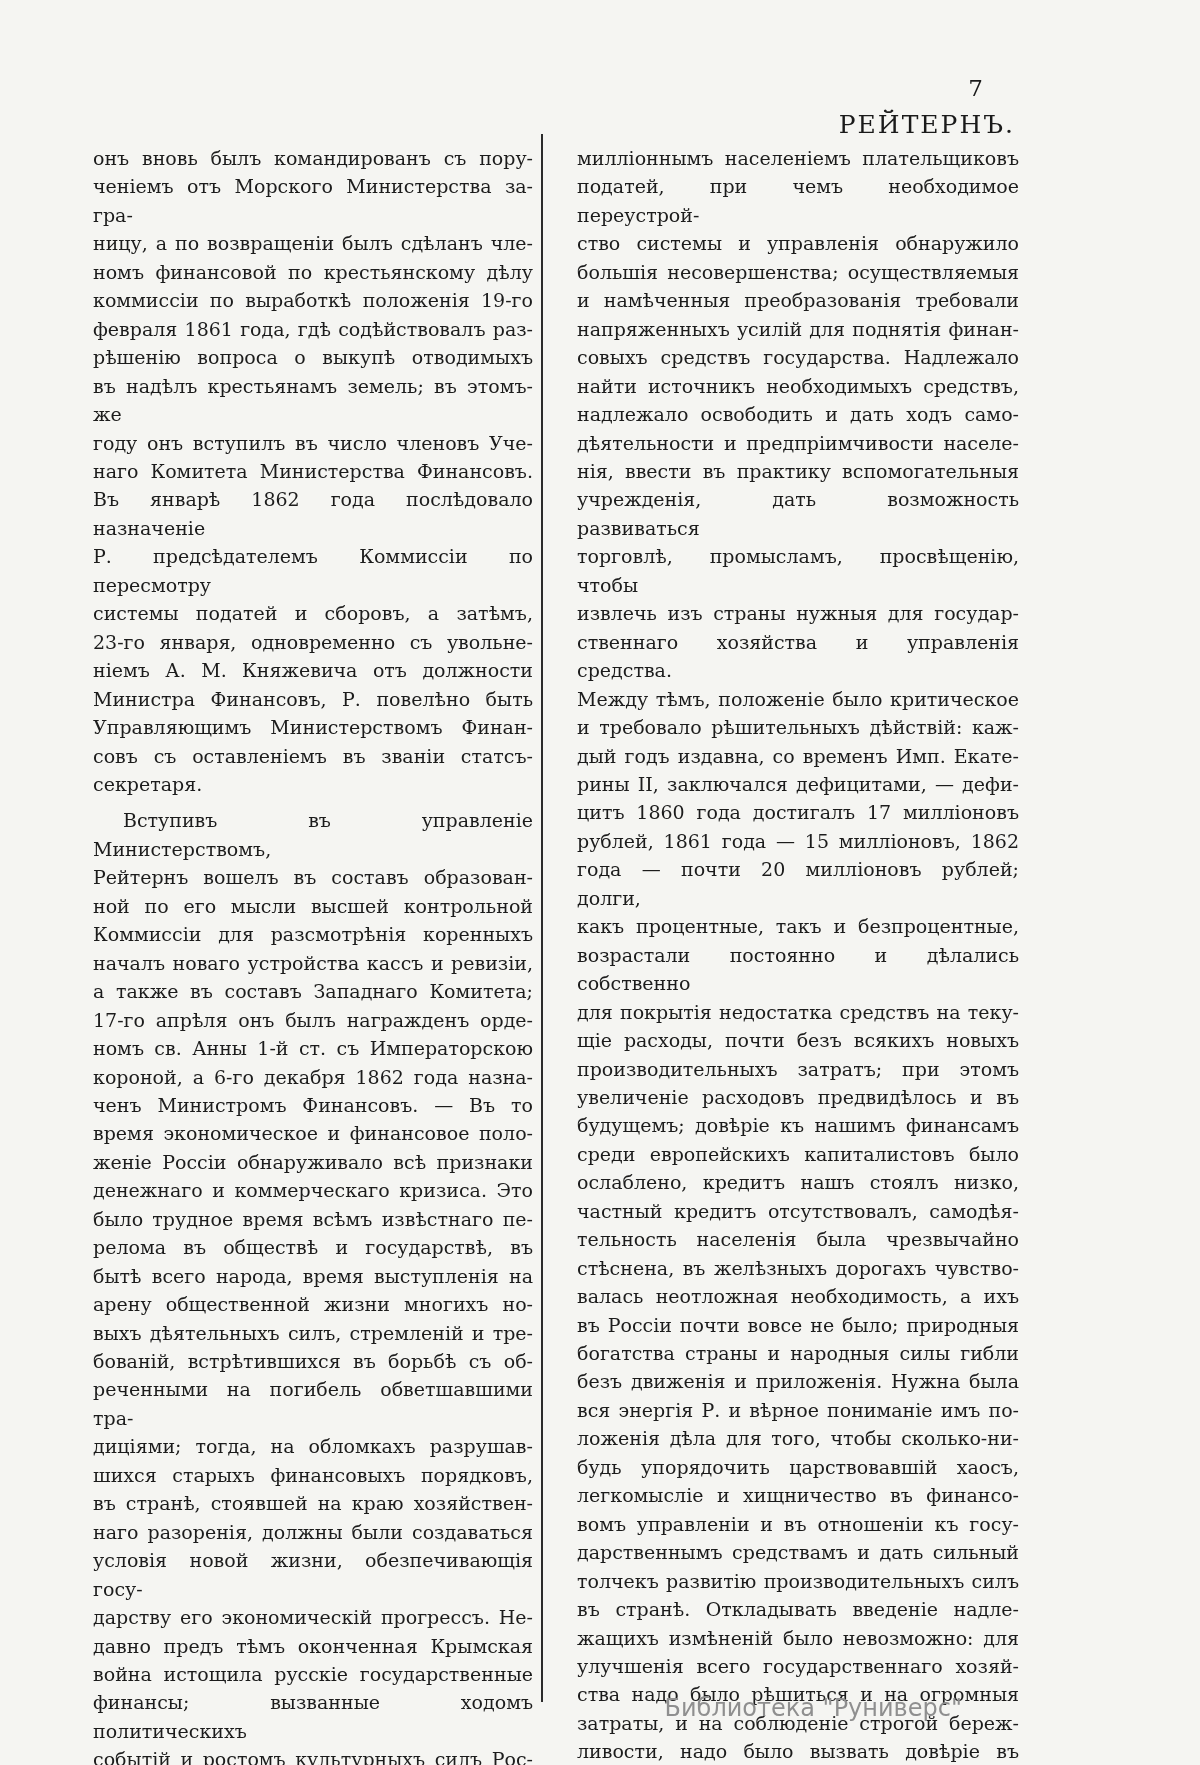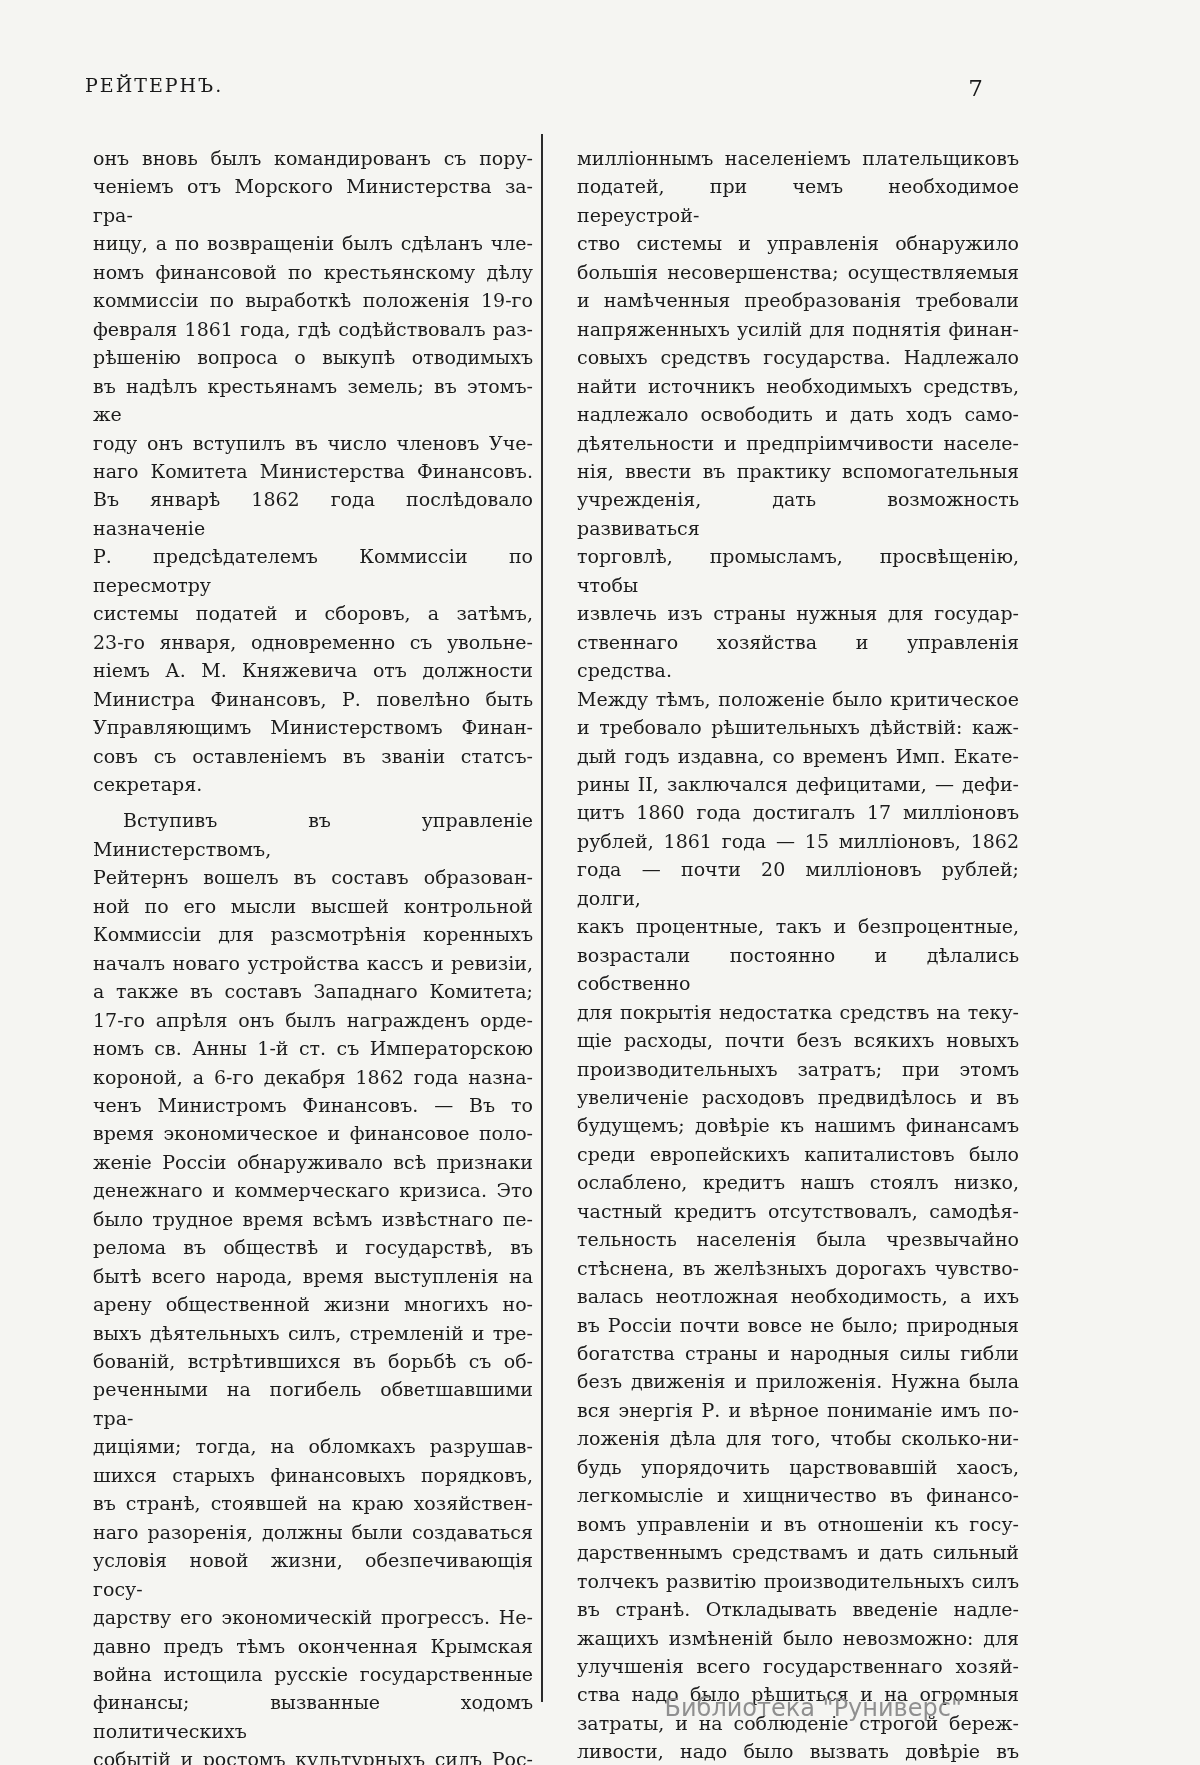--- a/index.html
+++ b/index.html
@@ -18,24 +18,25 @@
   }
   .header {
     position: absolute;
     top: 74px;
     left: 85px;
     width: 930px;
     height: 34px;
   }
   .title {
     display: block;
-    text-align: left;
-    font-size: 19px;
+    text-align: right;
+    font-size: 25px;
     letter-spacing: 2px;
     color: #1a1a1a;
+    margin-top: 36px;
   }
   .page-num {
     position: absolute;
     right: 32px;
     top: 1px;
     font-size: 23px;
     color: #1a1a1a;
   }
   .col {
     position: absolute;

